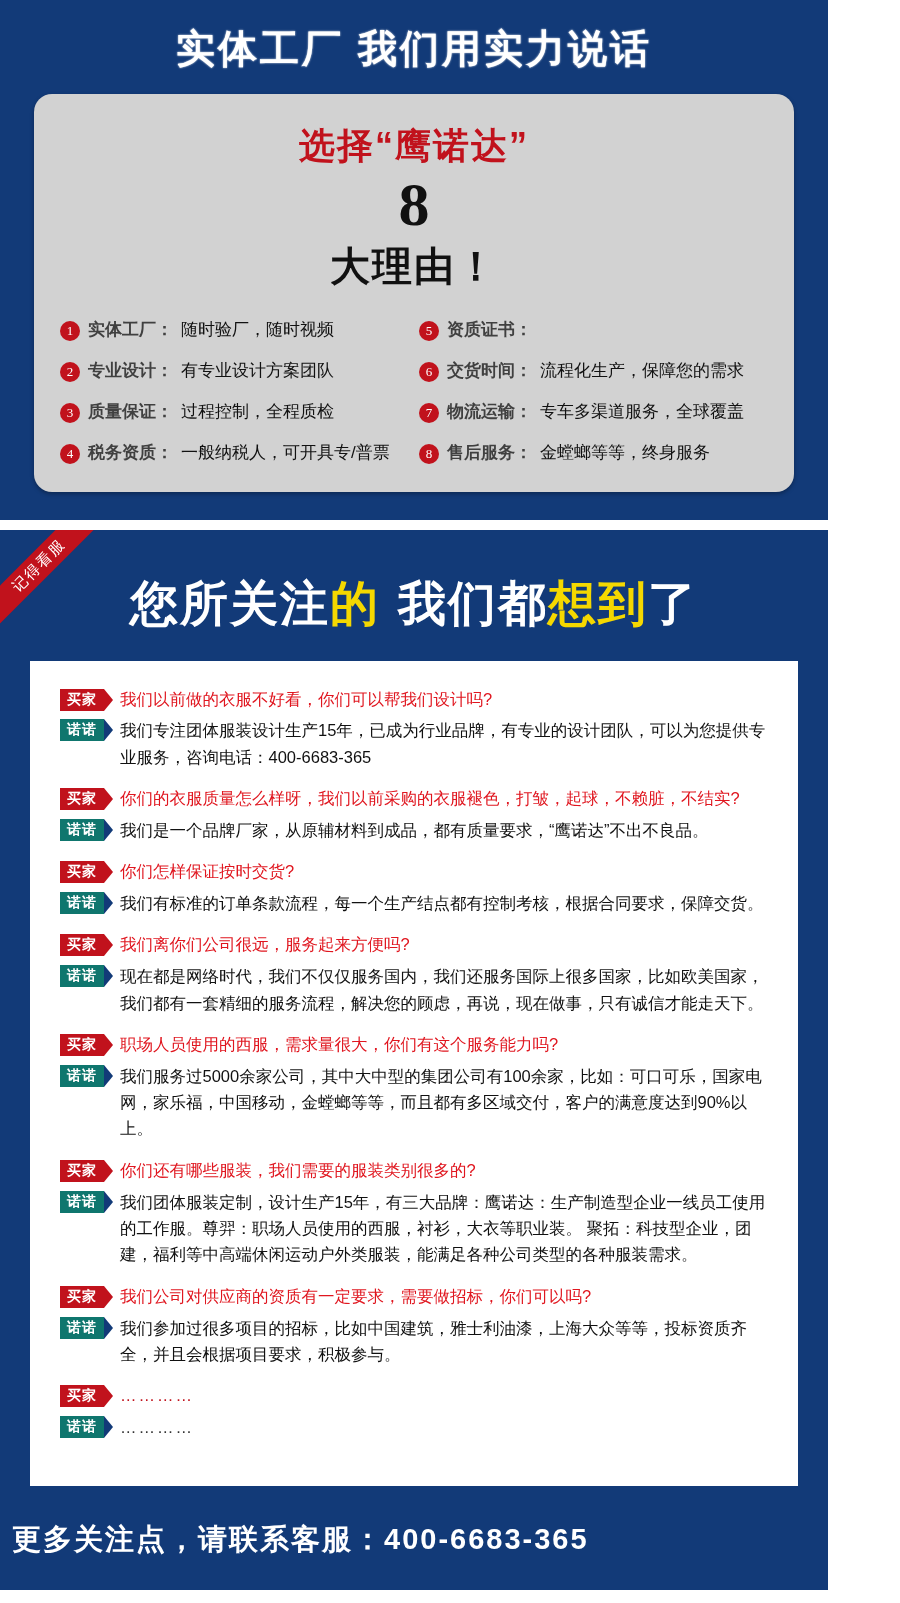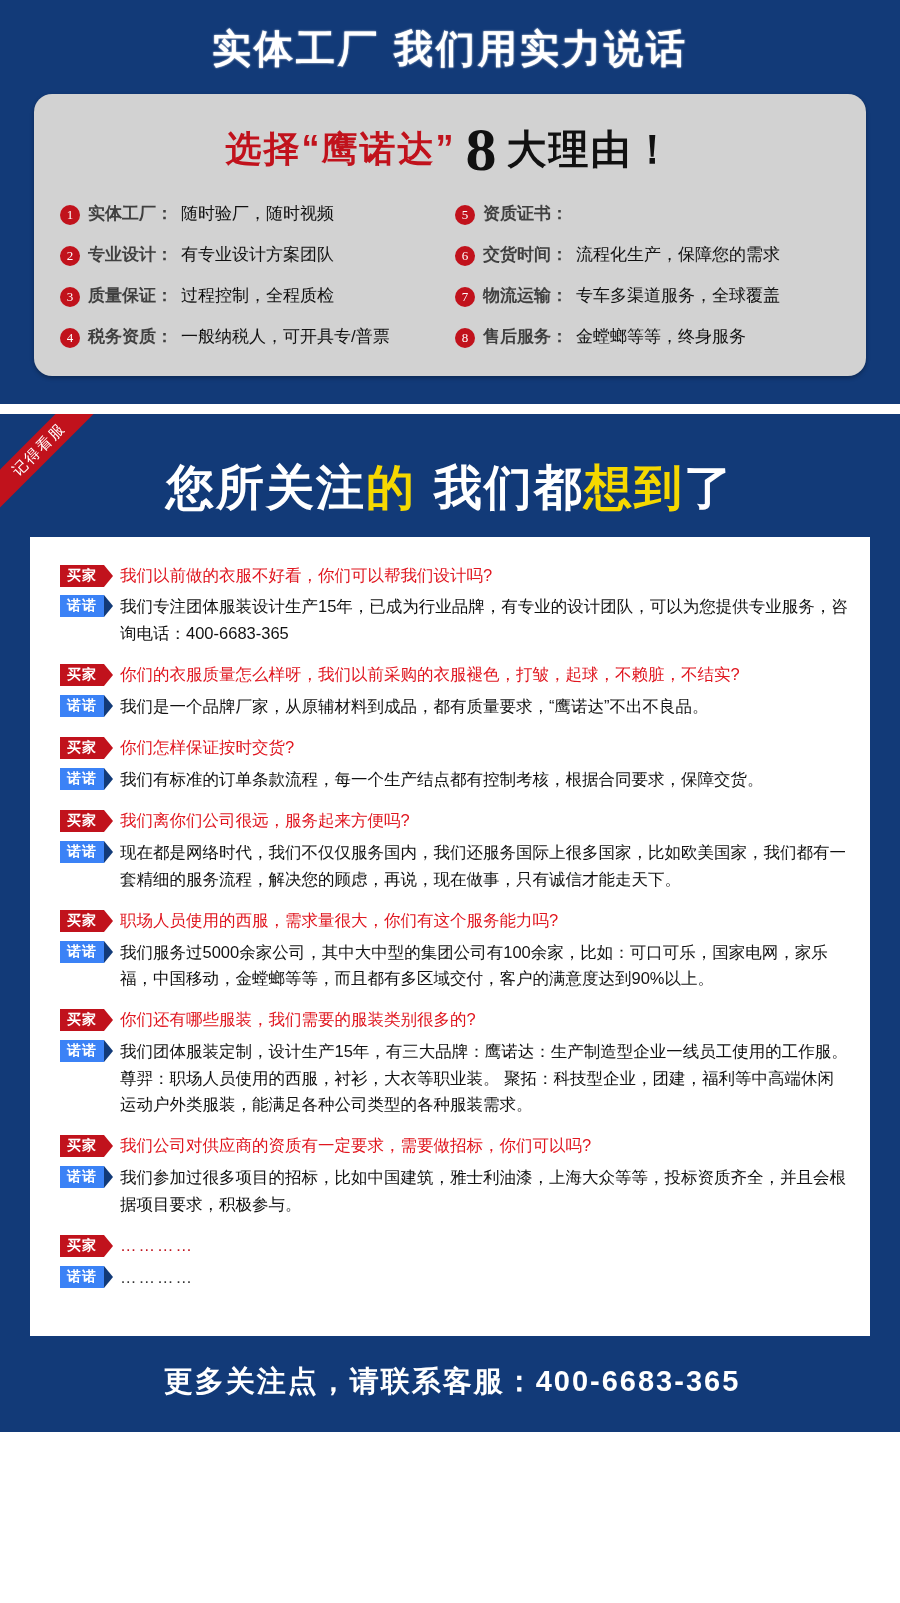--- a/index.html
+++ b/index.html
@@ -2,21 +2,21 @@
 <html><head>
 <meta charset="utf-8">
 <style>
   * { box-sizing: border-box; }
   html, body { margin: 0; padding: 0; }
   body {
     width: 900px;
     font-family: "Liberation Sans", sans-serif;
     background: #ffffff;
   }
-  .page { width: 900px; position: relative; }
+  .page { width: 828px; position: relative; }
 
   
   .sec1 {
     background: #123a78;
     padding: 14px 0 28px 0;
   }
   .sec1-title {
     text-align: center;
     color: #ffffff;
     font-size: 39px;
@@ -31,20 +31,21 @@
     border-radius: 18px;
     padding: 22px 26px 28px 26px;
     box-shadow: 0 2px 4px rgba(0,0,0,.3);
   }
   .reasons-head {
     display: flex;
     align-items: center;
     justify-content: center;
     gap: 6px;
     padding: 6px 0 24px 0;
+    flex-direction: column;
   }
   .rh-red {
     color: #c1121c;
     font-size: 36px;
     font-weight: bold;
     letter-spacing: 2px;
   }
   .rh-eight {
     color: #111111;
     font-size: 62px;
@@ -114,21 +115,21 @@
     font-size: 48px;
     font-weight: bold;
     letter-spacing: 2px;
     line-height: 1.1;
   }
   .hw { color: #ffffff; }
   .hy { color: #f5d800; }
   .sep { display: inline-block; width: 18px; }
 
   .qa-card {
-    margin: 0 30px;
+    margin: 8px 30px;
     background: #ffffff;
     padding: 26px 22px 30px 30px;
   }
   .qa-block { margin-bottom: 16px; }
   .qa-row {
     display: flex;
     align-items: flex-start;
     gap: 10px;
     margin-bottom: 6px;
   }
@@ -144,44 +145,44 @@
   }
   .tag::after {
     content: "";
     position: absolute;
     right: -9px; top: 0;
     border-top: 11px solid transparent;
     border-bottom: 11px solid transparent;
   }
   .tag-buyer { background: #c1121c; }
   .tag-buyer::after { border-left: 9px solid #c1121c; }
-  .tag-us { background: #3b82f6; }
+  .tag-us { background: #0f766e; }
   .tag-us::after { border-left: 9px solid #123a78; }
   .qtext {
     color: #e0161f;
     font-size: 16.5px;
     line-height: 1.5;
     padding-left: 6px;
   }
   .atext {
     color: #111111;
     font-size: 16.5px;
     line-height: 1.6;
     padding-left: 6px;
   }
   .dots { color: #c1121c; letter-spacing: 2px; }
   .dots-dark { color: #333333; letter-spacing: 2px; }
 
   .footer-bar {
-    text-align: center;
+    text-align: left;
     color: #ffffff;
     font-size: 29px;
     font-weight: bold;
     letter-spacing: 2px;
-    padding: 26px 0 30px 4px;
+    padding: 26px 0 30px 12px;
   }
 </style>
 </head>
 <body>
 
 <div class="page">
 
   <div class="sec1">
     <div class="sec1-title">实体工厂 我们用实力说话</div>
 

